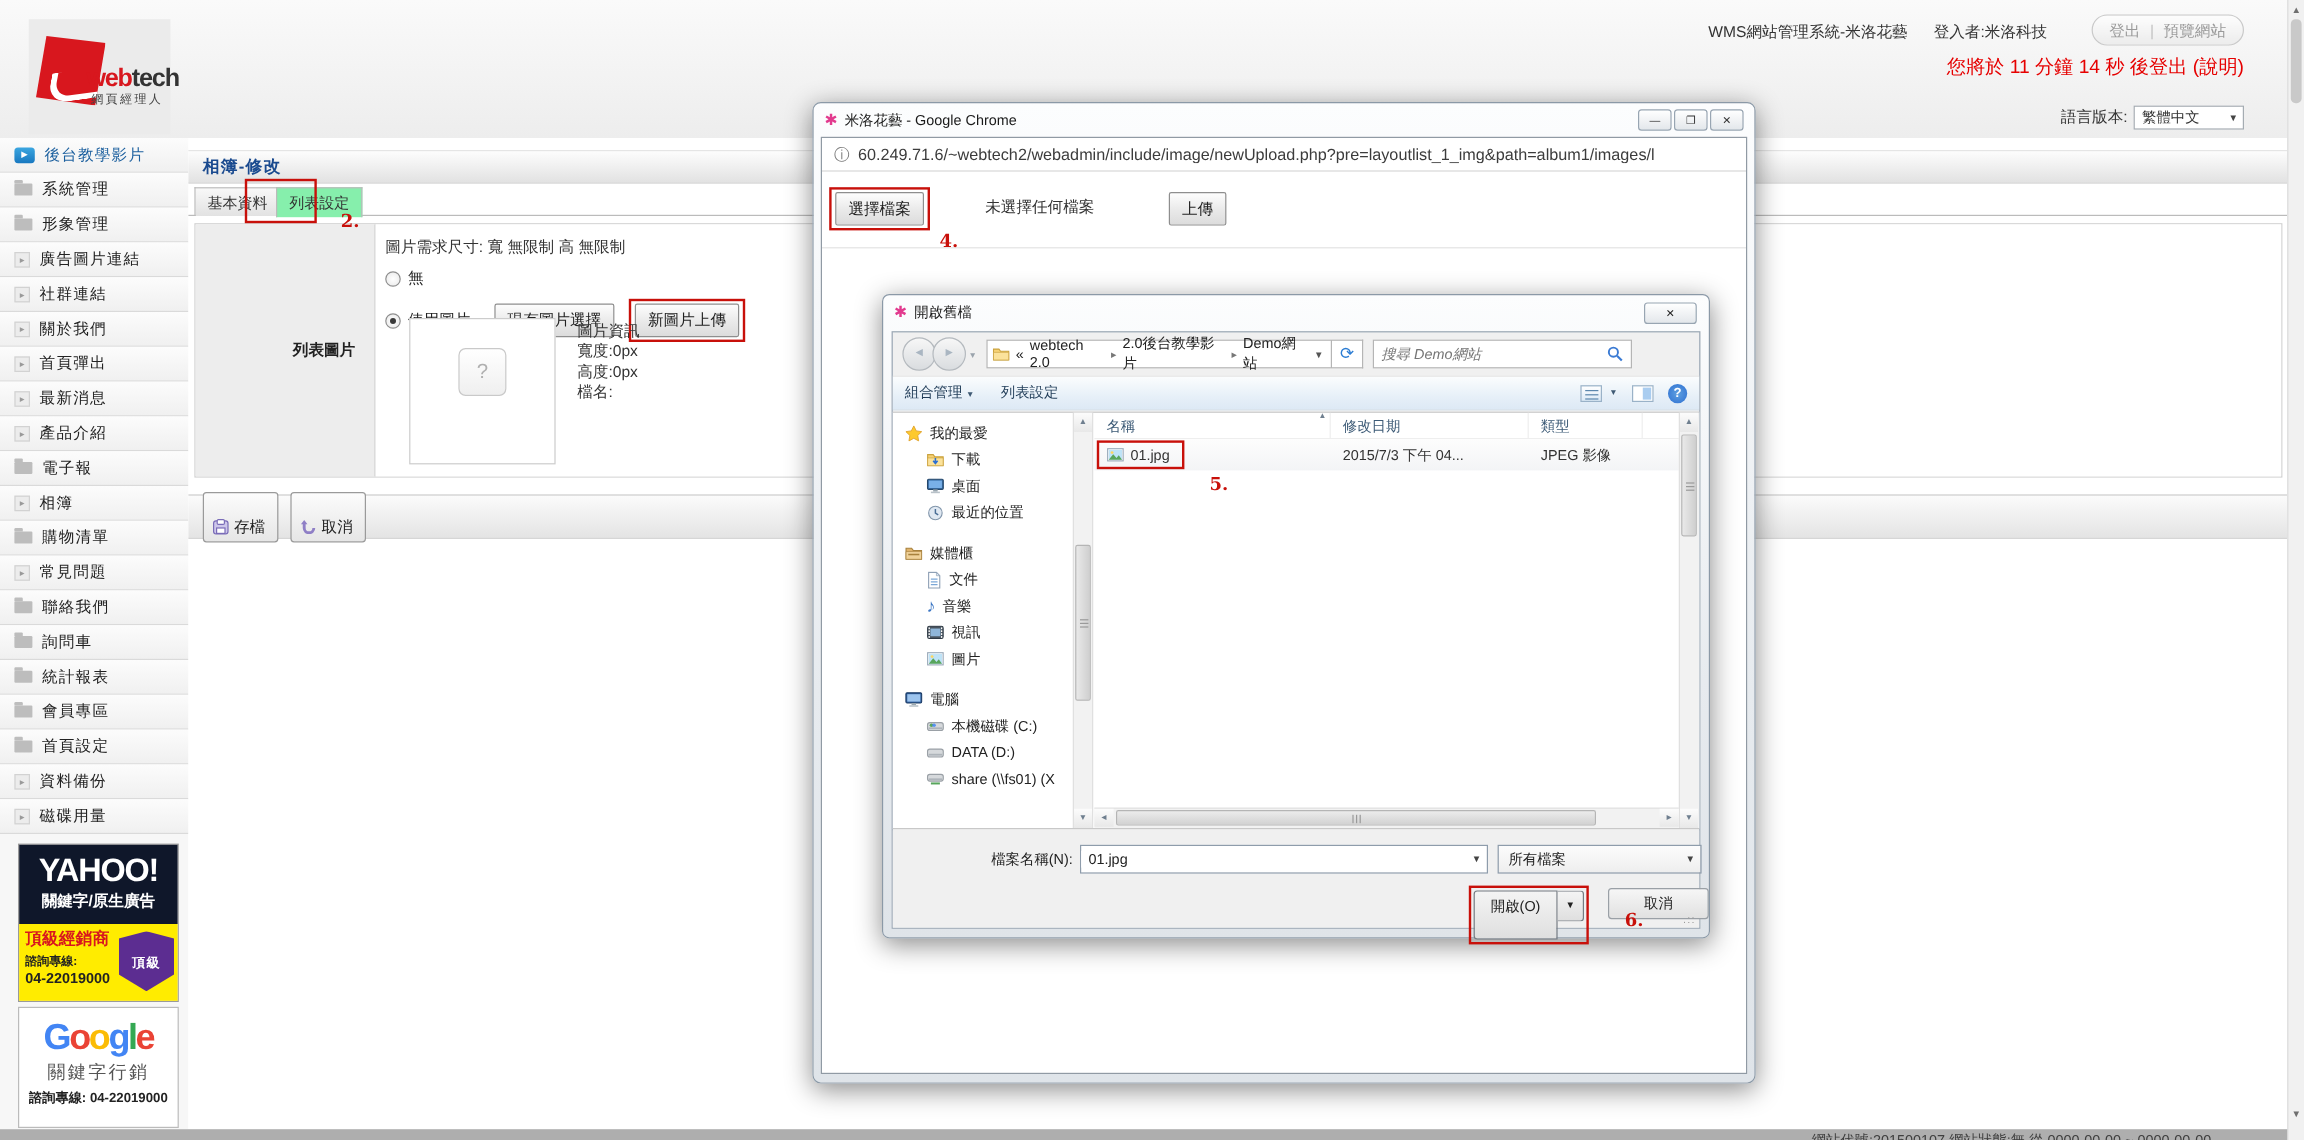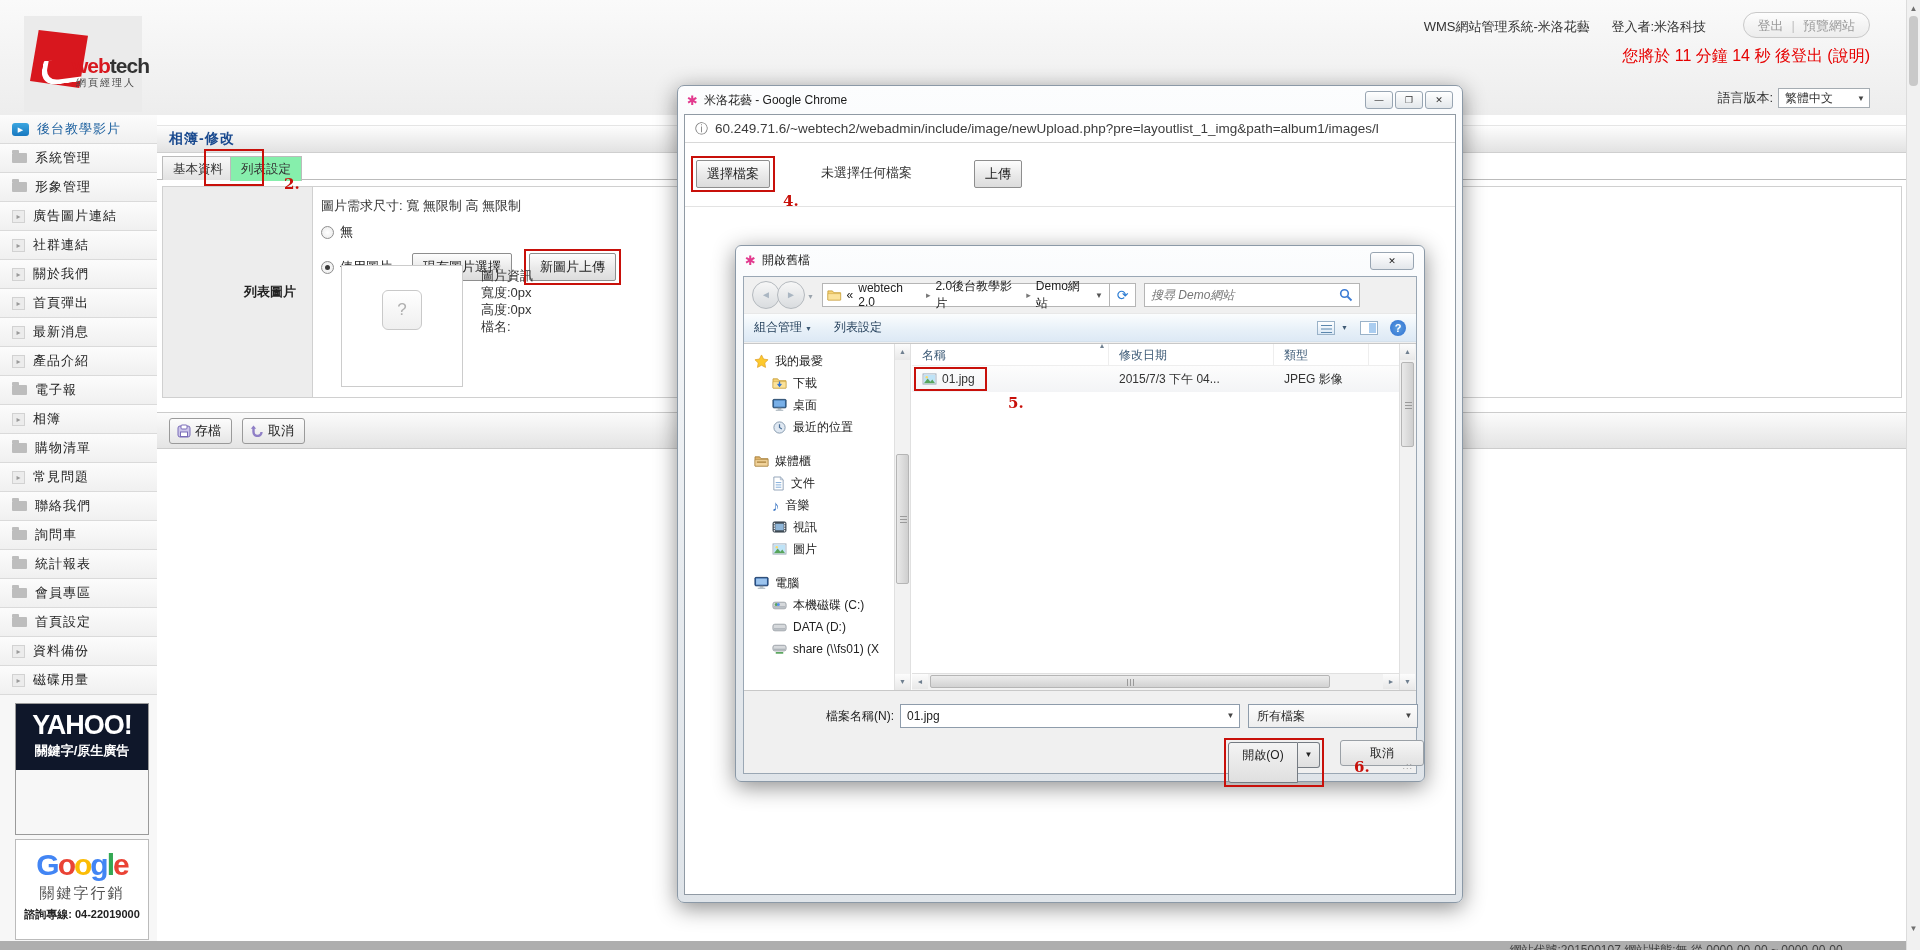--- a/index.html
+++ b/index.html
@@ -93,21 +93,21 @@
     padding:4px 10px; font-size:13px; color:#222; cursor:pointer; }
   .redwrap { display:inline-block; border:2px solid #c8100a; padding:2px 3px; }
   .num3 { position:absolute; left:370px; top:70px; }
   .imgph { position:absolute; left:28px; top:78px; width:122px; height:122px; border:1px solid #ccc; background:#fff; }
   .qbtn { position:absolute; left:40px; top:24px; width:40px; height:40px; border:1px solid #c9c9c9; border-radius:6px;
     background:linear-gradient(#fff,#efefef); color:#b0b0b0; font-size:17px; text-align:center; line-height:38px; }
   .imginfo { position:absolute; left:168px; top:80px; font-size:13px; color:#333; line-height:17px; }
   .actionbar { position:absolute; left:0; top:297px; width:1749px; height:37px;
     background:linear-gradient(#fbfbfb,#e4e4e4); border-top:1px solid #ccc; border-bottom:1px solid #ccc; display:flex; align-items:center; gap:10px; padding-left:12px; }
   .abtn { display:flex; align-items:center; gap:4px; border:1px solid #9a9a9a; border-radius:3px;
-    background:linear-gradient(#fcfcfc,#e6e6e6); padding:3px 10px 3px 7px; font-size:13px; cursor:pointer; }
+    background:linear-gradient(#fcfcfc,#e6e6e6); padding:19px 10px 3px 7px; font-size:13px; cursor:pointer; }
 
   
   .win { position:absolute; border:1px solid #8b99a7; border-radius:7px;
     background:linear-gradient(#fcfdfe,#e7ebef 60%,#dfe4e9); box-shadow:0 5px 22px rgba(0,0,0,.45); }
   .titlebar { position:absolute; left:0; top:0; right:0; height:28px; display:flex; align-items:center; padding-left:9px; gap:6px; }
   .flower { color:#e23a8e; font-size:13px; }
   .wtitle { font-size:12px; color:#1a1a1a; }
   .winctl { position:absolute; top:5px; right:9px; display:flex; gap:2px; }
   .cbtn { width:28px; height:18px; border:1px solid #98a5b2; border-radius:3px; background:linear-gradient(#fff,#e3e7eb);
     font-size:9px; color:#333; text-align:center; line-height:16px; cursor:pointer; }
@@ -312,20 +312,28 @@
     <div class="sbitem">
         <span class="ic-arrow">▸</span>
         <span class="lbl">磁碟用量</span>
       </div>
 
     <div class="ad-yahoo">
       <div class="yahoo-top">
         <div class="yt">YAHOO!</div>
         <div class="ys">關鍵字/原生廣告</div>
       </div>
+      <div class="yahoo-bot">
+        <div class="dealer">頂級經銷商</div>
+        <div class="consult">諮詢專線:</div>
+        <div class="phone">04-22019000</div>
+        <div class="badge">
+            <span>頂級</span>
+          </div>
+      </div>
     </div>
     <div class="ad-google">
       <div class="glogo">
         <span style="color:#4285f4">G</span><span style="color:#ea4335">o</span><span style="color:#fbbc05">o</span><span style="color:#4285f4">g</span><span style="color:#34a853">l</span><span style="color:#ea4335">e</span>
       </div>
       <div class="gsub">關鍵字行銷</div>
       <div class="gphone">諮詢專線: 04-22019000</div>
     </div>
   </div>
 

